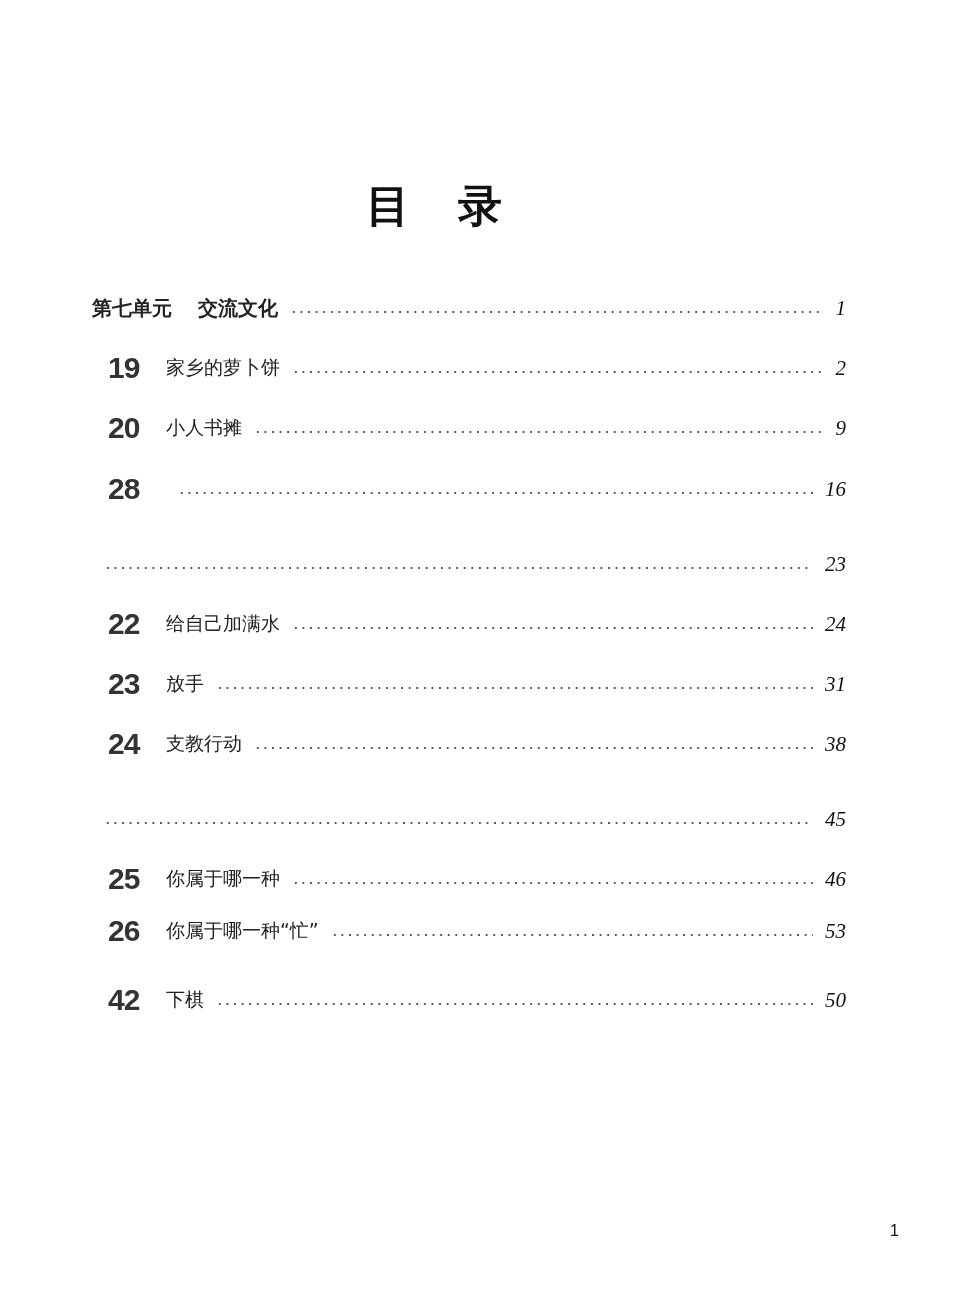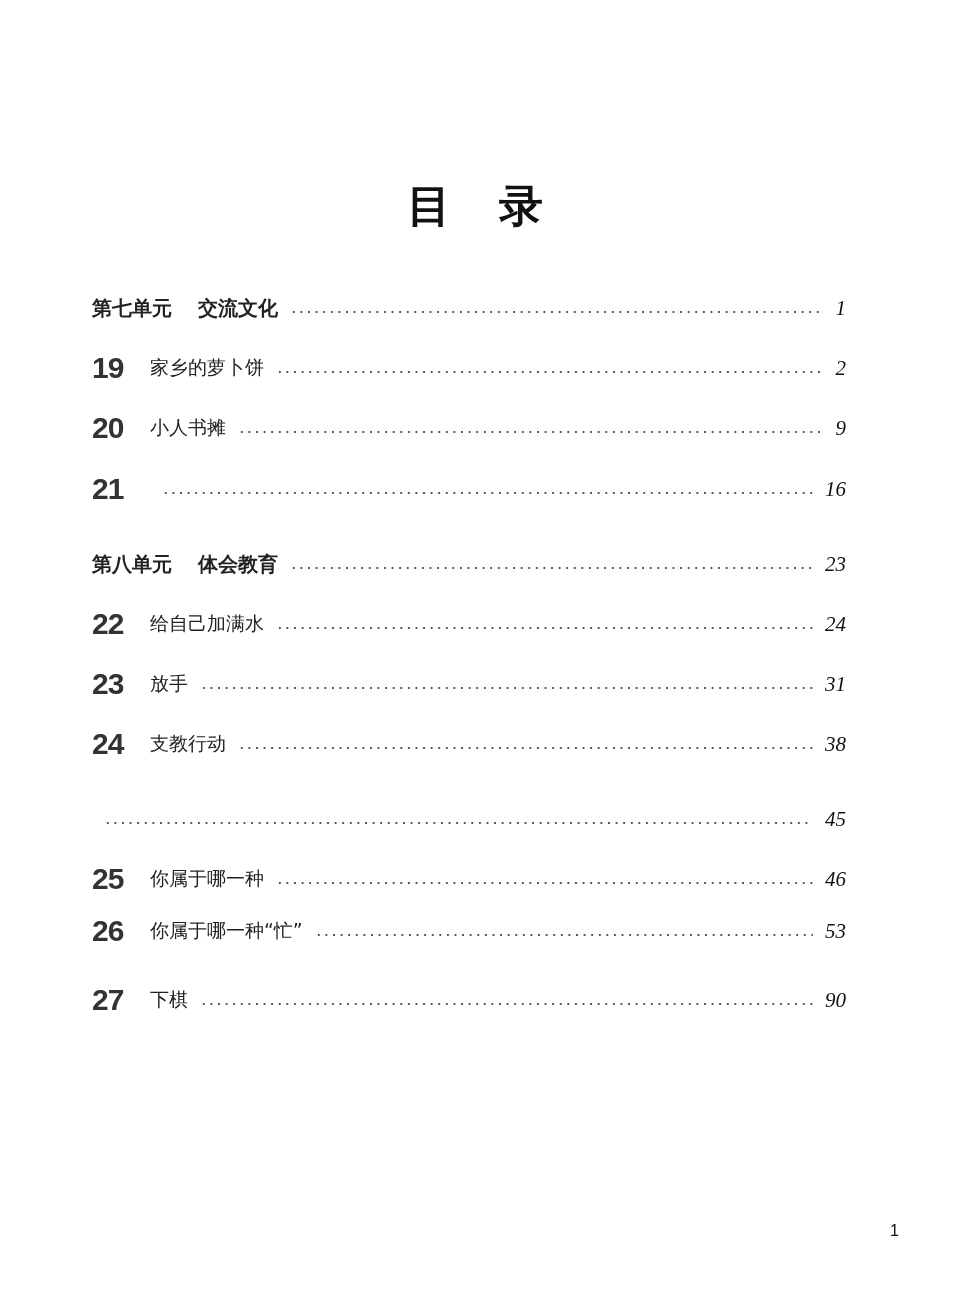--- a/index.html
+++ b/index.html
@@ -5,32 +5,31 @@
     html, body { margin: 0; padding: 0; background: #ffffff; }
     body {
       width: 960px; height: 1292px; position: relative; overflow: hidden;
       font-family: "DejaVu Sans", sans-serif; color: #1f1f1f;
     }
     .page-title {
       position: absolute; top: 178px; left: 0; width: 868px;
       text-align: center; font-size: 44px; font-weight: bold;
       letter-spacing: 48px; text-indent: 48px; color: #111;
       line-height: 56px;
-      margin-left: 41px;
     }
     .toc { position: absolute; left: 92px; top: 288px; width: 754px; }
     .row {
       position: absolute; left: 0; width: 754px; height: 40px;
       display: flex; align-items: center;
     }
     .unit-label { font-size: 20px; font-weight: bold; white-space: nowrap; color: #222; text-align: center; }
     .unit-label .gap { display: inline-block; width: 26px; }
     .lesson-num {
       font-family: "Liberation Sans", sans-serif; font-weight: bold;
-      font-size: 30px; color: #333; width: 58px; letter-spacing: -1px;
+      font-size: 30px; color: #333; width: 58px; letter-spacing: -1px; margin-left: 16px;
     }
     .lesson-title { font-size: 19px; font-weight: normal; white-space: nowrap; color: #222; }
     .leader {
       flex: 1; margin: 0 12px 0 12px; height: 2px; align-self: center;
       margin-top: 8px;
       background-image: radial-gradient(circle, #333 1px, transparent 1.3px);
       background-size: 7.6px 3px; background-repeat: repeat-x;
       background-position: 0 center;
     }
     .page-num {
@@ -65,27 +64,26 @@
   </div>
 
   <div class="row" style="top:120px">
     <span class="lesson-num">20</span>
     <span class="lesson-title">小人书摊</span>
     <span class="leader"></span>
     <span class="page-num">9</span>
   </div>
 
   <div class="row" style="top:181px">
-    <span class="lesson-num">21</span>
+    <span class="lesson-num">28</span>
     <span class="leader"></span>
     <span class="page-num">16</span>
   </div>
 
   <div class="row" style="top:256px">
-    <span class="unit-label"><span>第八单元</span><span class="gap"></span><span>体会教育</span></span>
     <span class="leader"></span>
     <span class="page-num">23</span>
   </div>
 
   <div class="row" style="top:316px">
     <span class="lesson-num">22</span>
     <span class="lesson-title">给自己加满水</span>
     <span class="leader"></span>
     <span class="page-num">24</span>
   </div>
@@ -117,21 +115,21 @@
   </div>
 
   <div class="row" style="top:623px">
     <span class="lesson-num">26</span>
     <span class="lesson-title">你属于哪一种“忙”</span>
     <span class="leader"></span>
     <span class="page-num">53</span>
   </div>
 
   <div class="row" style="top:692px">
-    <span class="lesson-num">27</span>
+    <span class="lesson-num">42</span>
     <span class="lesson-title">下棋</span>
     <span class="leader"></span>
-    <span class="page-num">90</span>
+    <span class="page-num">50</span>
   </div>
 
 </div>
 
 <div class="footer-page">1</div>
 
 </body></html>

